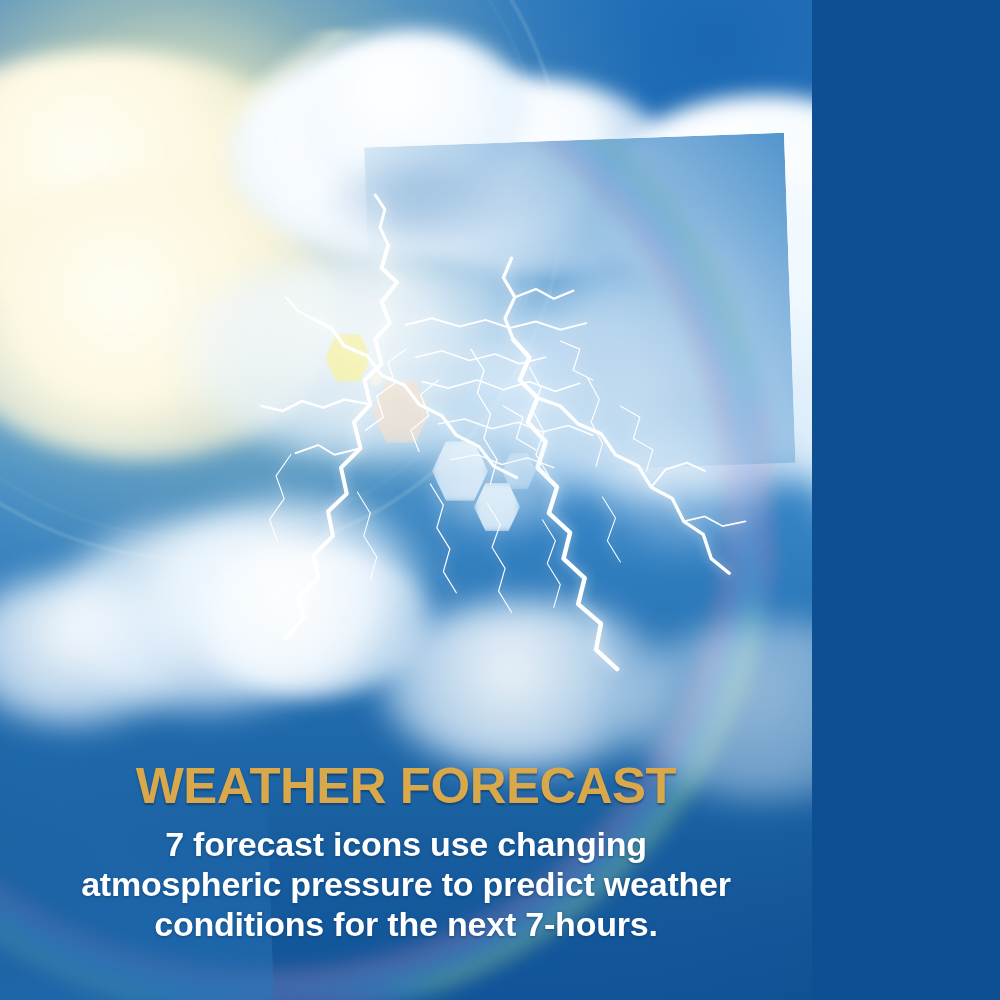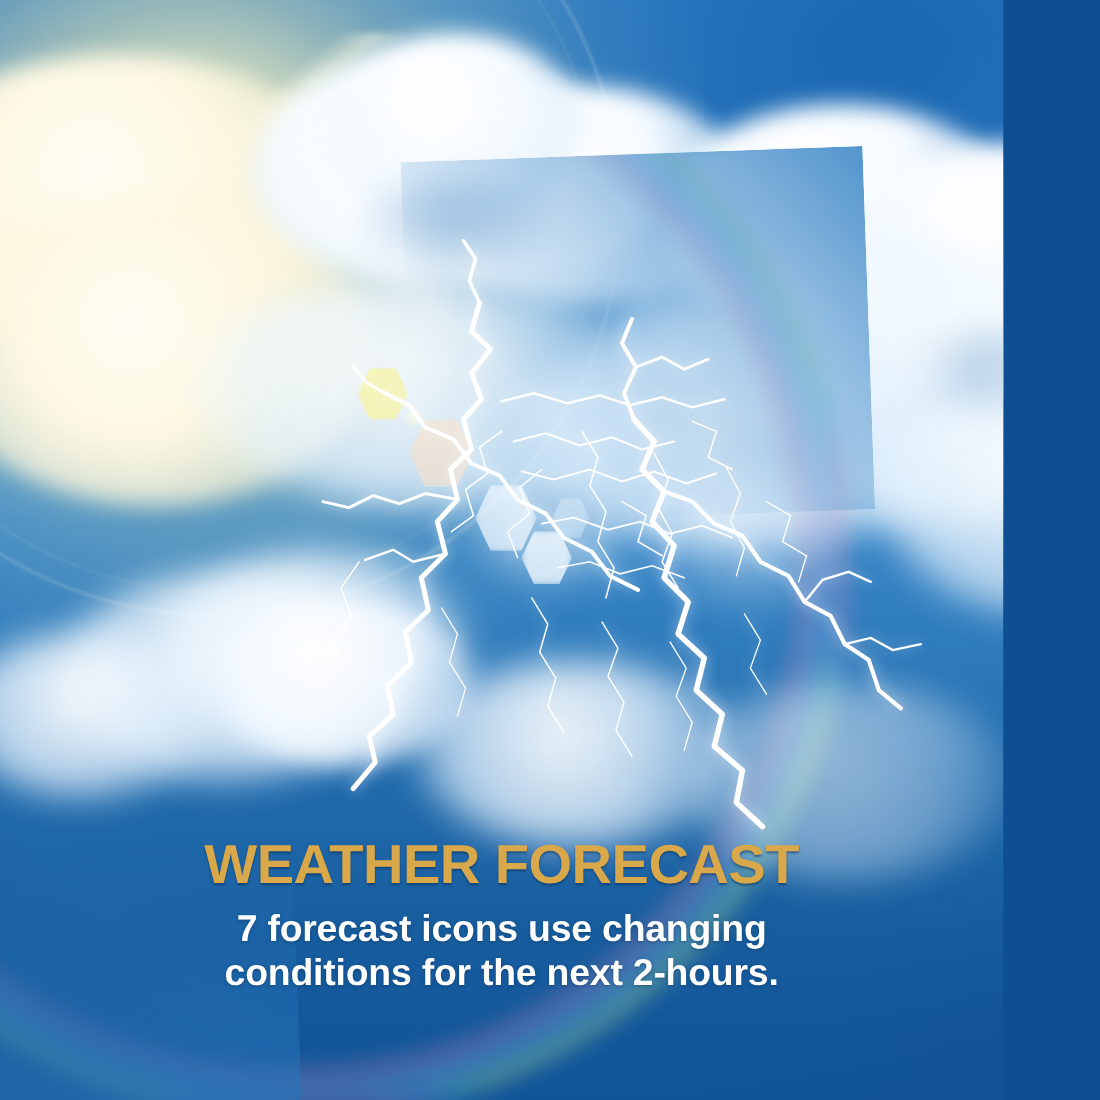--- a/index.html
+++ b/index.html
@@ -6,21 +6,21 @@
   * { margin:0; padding:0; box-sizing:border-box; }
   html, body {
     width:1000px; height:1000px;
     background:#0e4f94;
     font-family:"Liberation Sans", sans-serif;
     overflow:hidden;
   }
 
   .poster {
     position:relative;
-    width:912px; height:1000px;
+    width:812px; height:1000px;
     overflow:hidden;
     background:
       linear-gradient(to bottom,
         #2f80c8 0%,
         #2d7cc4 14%,
         #3c8bce 30%,
         #3f8ecf 42%,
         #2f7cbd 58%,
         #206aac 72%,
         #185e9f 84%,
@@ -281,17 +281,18 @@
 
   <div class="cloud soft" style="left:430px; top:420px; width:150px; height:110px; opacity:.55;"></div>
   <div class="cloud soft" style="left:600px; top:430px; width:170px; height:120px; opacity:.35;"></div>
 
   <div class="vignette"></div>
 
   <div class="text-block">
     <div class="headline">WEATHER FORECAST</div>
     <div class="subline">
       <span class="ln">7 forecast icons use changing</span>
-      <span class="ln">conditions for the next 2-hours.</span>
+      <span class="ln">atmospheric pressure to predict weather</span>
+      <span class="ln">conditions for the next 7-hours.</span>
     </div>
   </div>
 
 </div>
 
 </body></html>

